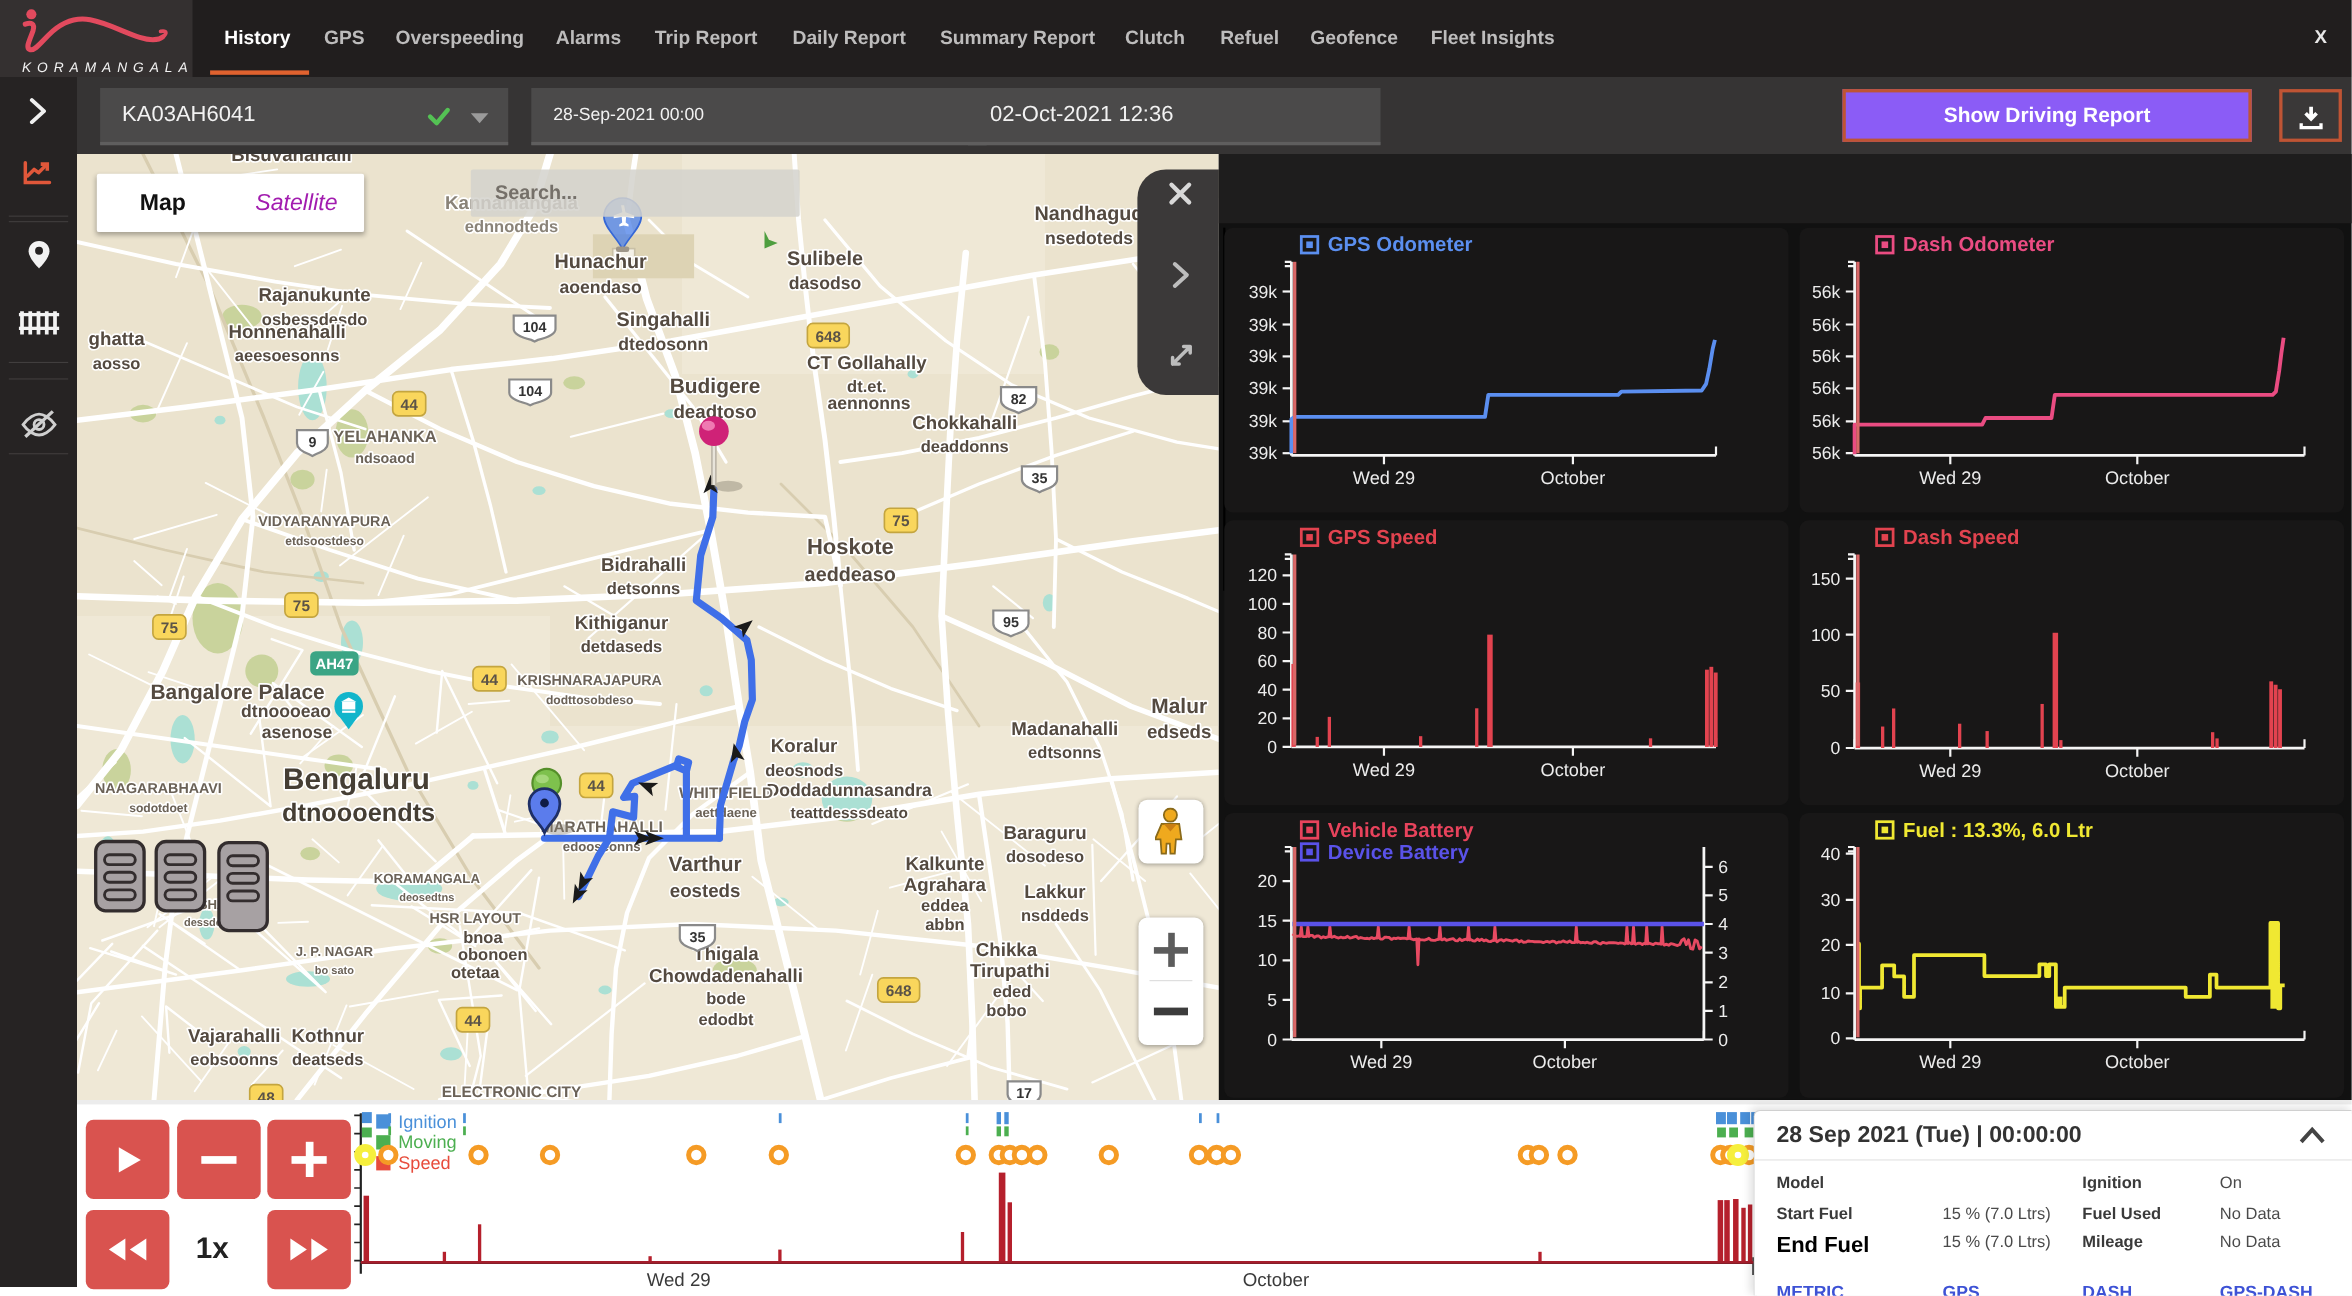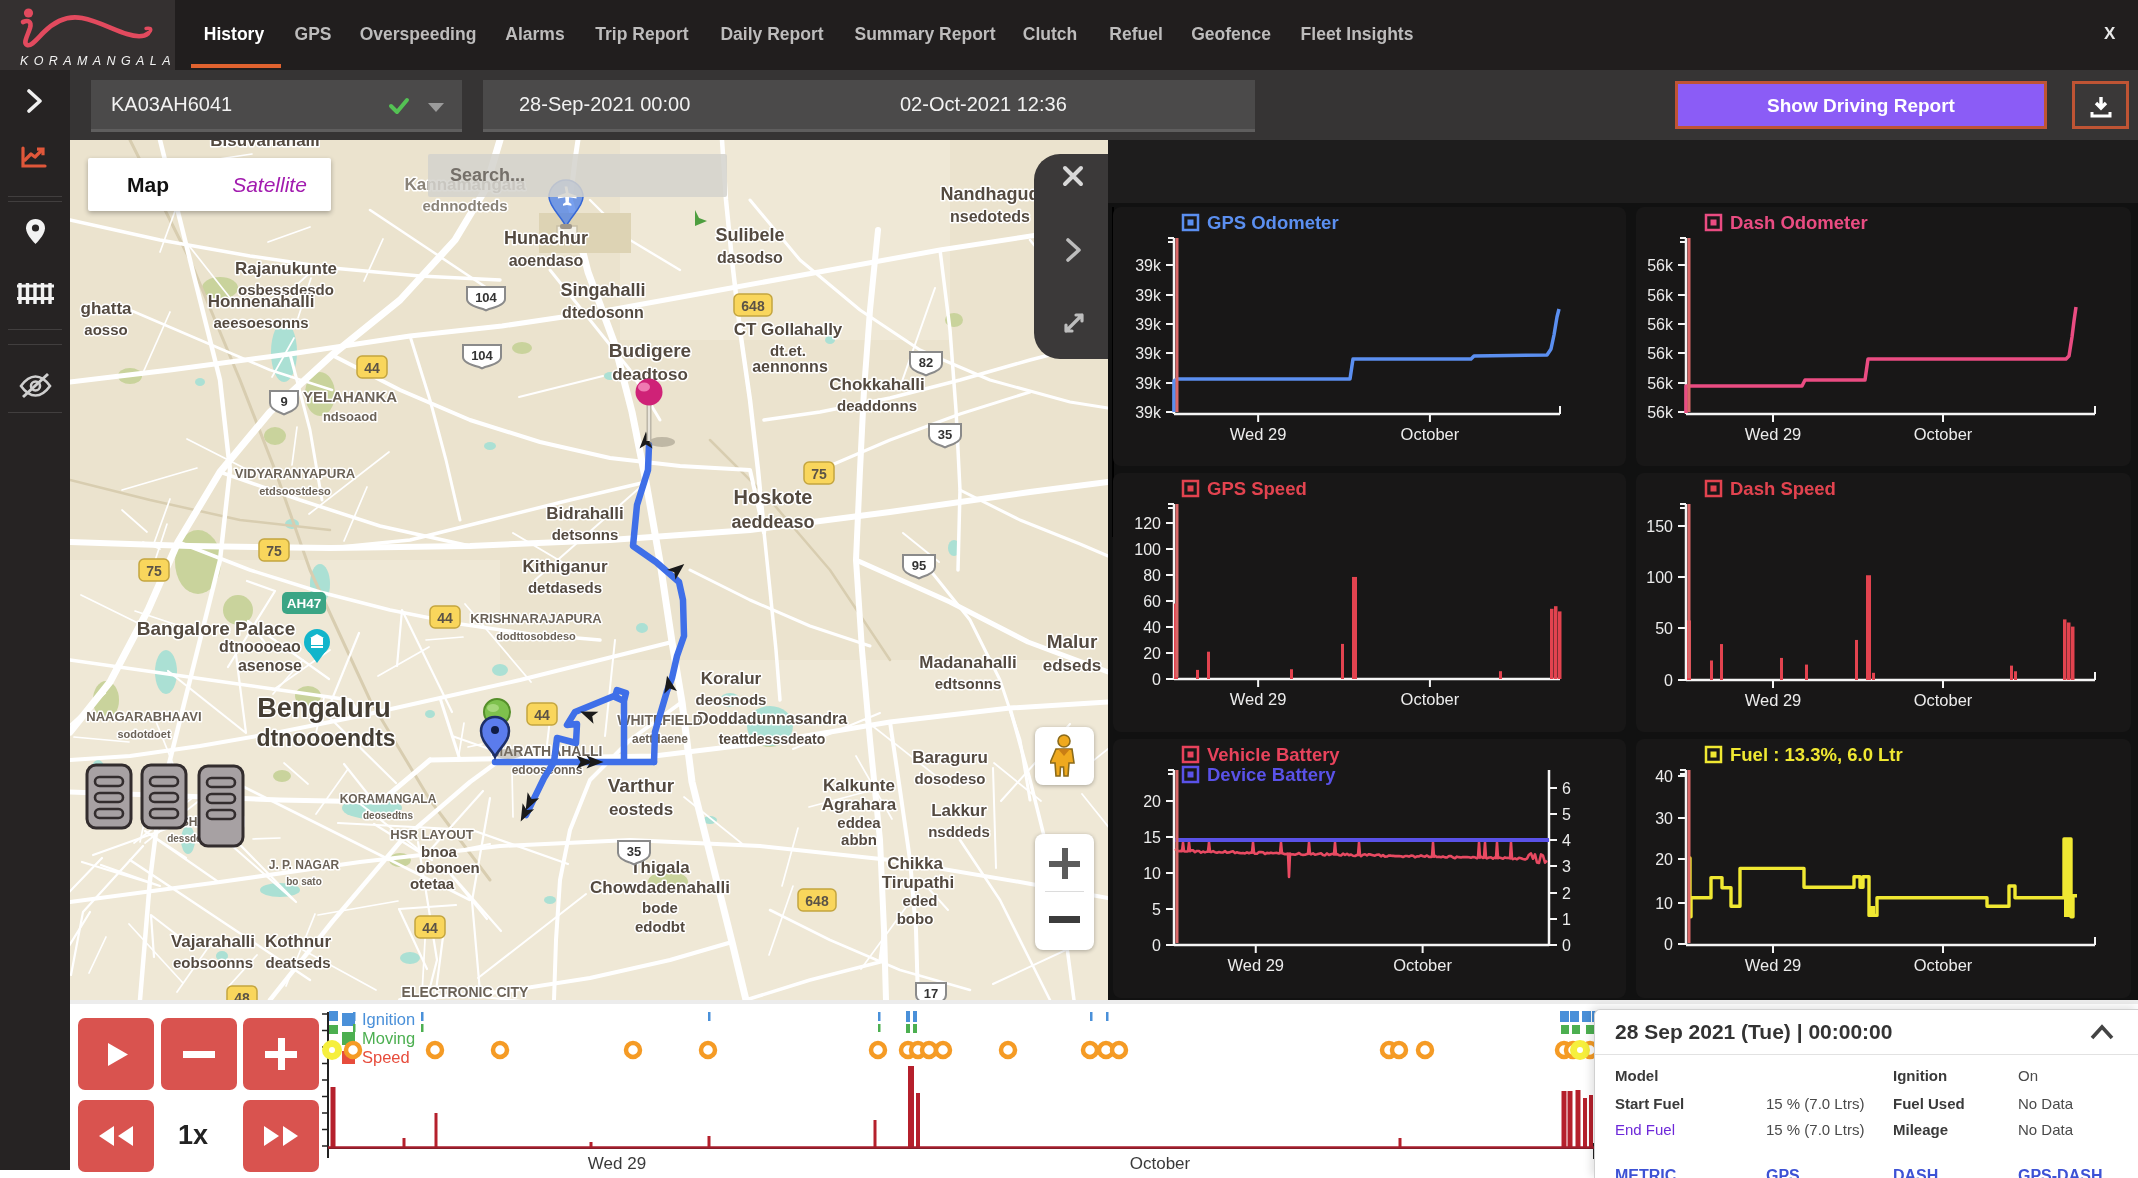--- a/index.html
+++ b/index.html
@@ -30,21 +30,21 @@
 <div class="abs" style="left:1357px;top:24px;transform:translateX(-50%);font-size:17.5px;font-weight:bold;color:#bdbcbc;white-space:nowrap;">Fleet Insights</div>
 <div class="abs" style="left:191px;top:64px;width:90px;height:4px;background:#e0622f;"></div>
 <div class="abs" style="left:2104px;top:24px;font-size:17px;font-weight:bold;color:#e8e8e8;">X</div>
 </div>
 <div class="abs" style="left:70px;top:70px;width:2068px;height:70px;background:#363434;">
 <div class="abs" style="left:21px;top:10px;width:371px;height:52px;background:#4b4a4a;border-bottom:3px solid #5f5e5e;color:#f2f2f2;font-size:20px;line-height:49px;padding-left:20px;">KA03AH6041<svg class="abs" style="right:52px;top:16px;" width="22" height="20" viewBox="0 0 22 20">
         <path d="M3,10 L9,16 L19,4" fill="none" stroke="#54c254" stroke-width="4" stroke-linecap="round" stroke-linejoin="round"></path>
       </svg><svg class="abs" style="right:16px;top:21px;" width="20" height="12" viewBox="0 0 20 12">
         <path d="M2,2 L10,11 L18,2 Z" fill="#9b9b9b"></path>
       </svg></div>
-<div class="abs" style="left:413px;top:10px;width:414px;height:52px;background:#4b4a4a;border-bottom:3px solid #5f5e5e;color:#f2f2f2;font-size:20px;line-height:49px;padding-left:36px;">28-Sep-2021 00:00</div>
+<div class="abs" style="left:413px;top:10px;width:414px;height:52px;background:#4b4a4a;border-bottom:3px solid #5f5e5e;color:#f2f2f2;font-size:16px;line-height:49px;padding-left:20px;">28-Sep-2021 00:00</div>
 <div class="abs" style="left:810px;top:10px;width:375px;height:52px;background:#4b4a4a;border-bottom:3px solid #5f5e5e;color:#f2f2f2;font-size:20px;line-height:49px;padding-left:20px;">02-Oct-2021 12:36</div>
 <div class="abs" style="left:1605px;top:11px;width:372px;height:48px;background:#8b5cf6;border:3px solid #bf5434;color:#fff;font-size:19px;font-weight:bold;text-align:center;line-height:43px;">Show Driving Report</div>
 <div class="abs" style="left:2002px;top:11px;width:57px;height:48px;background:#3a3838;border:3px solid #bf5434;">
       <svg class="abs" style="left:14px;top:11px;" width="24" height="24" viewBox="0 0 24 24">
         <path d="M12,2 v10 M7,8 l5,5 5,-5" stroke="#fff" stroke-width="3.4" fill="none"></path>
         <path d="M3,17 v4 h18 v-4" stroke="#fff" stroke-width="3" fill="none"></path>
       </svg>
     </div>
 </div>
 <div class="abs" style="left:0;top:70px;width:70px;height:1100px;background:#262323;">
@@ -789,21 +789,21 @@
       </svg>
 <div class="abs" style="left:0;top:44px;width:544px;height:1px;background:#e2e2e2;"></div>
 <div class="abs" style="left:20px;top:57px;font-size:15px;font-weight:bold;color:#3a3a3a;">Model</div>
 <div class="abs" style="left:171px;top:57px;font-size:15px;color:#4a4a4a;"></div>
 <div class="abs" style="left:298px;top:57px;font-size:15px;font-weight:bold;color:#3a3a3a;">Ignition</div>
 <div class="abs" style="left:423px;top:57px;font-size:15px;color:#4a4a4a;">On</div>
 <div class="abs" style="left:20px;top:85px;font-size:15px;font-weight:bold;color:#3a3a3a;">Start Fuel</div>
 <div class="abs" style="left:171px;top:85px;font-size:15px;color:#4a4a4a;">15 % (7.0 Ltrs)</div>
 <div class="abs" style="left:298px;top:85px;font-size:15px;font-weight:bold;color:#3a3a3a;">Fuel Used</div>
 <div class="abs" style="left:423px;top:85px;font-size:15px;color:#4a4a4a;">No Data</div>
-<div class="abs" style="left:20px;top:111px;font-size:15px;font-weight:normal;color:#6d28d9;">End Fuel</div>
+<div class="abs" style="left:20px;top:111px;font-size:20px;font-weight:bold;color:#000000;">End Fuel</div>
 <div class="abs" style="left:171px;top:111px;font-size:15px;color:#4a4a4a;">15 % (7.0 Ltrs)</div>
 <div class="abs" style="left:298px;top:111px;font-size:15px;font-weight:bold;color:#3a3a3a;">Mileage</div>
 <div class="abs" style="left:423px;top:111px;font-size:15px;color:#4a4a4a;">No Data</div>
 <div class="abs" style="left:20px;top:157px;font-size:16px;font-weight:bold;color:#3d52d5;">METRIC</div>
 <div class="abs" style="left:171px;top:157px;font-size:16px;font-weight:bold;color:#3d52d5;">GPS</div>
 <div class="abs" style="left:298px;top:157px;font-size:16px;font-weight:bold;color:#3d52d5;">DASH</div>
 <div class="abs" style="left:423px;top:157px;font-size:16px;font-weight:bold;color:#3d52d5;">GPS-DASH</div>
 </div>
 </div>
 </body></html>

